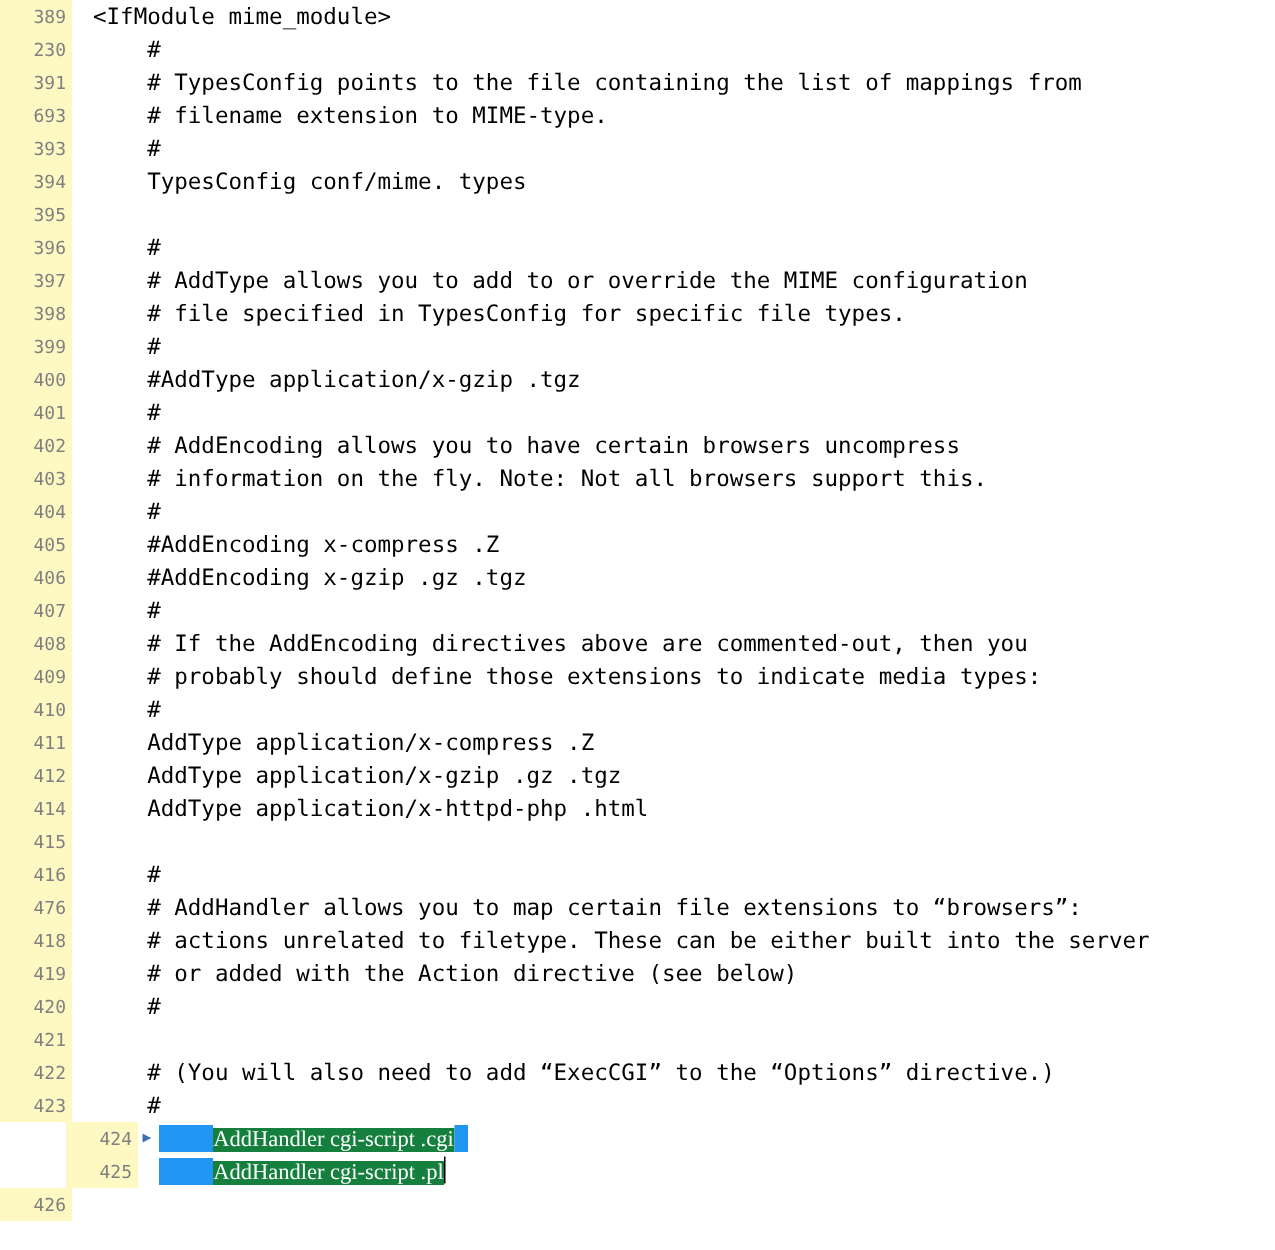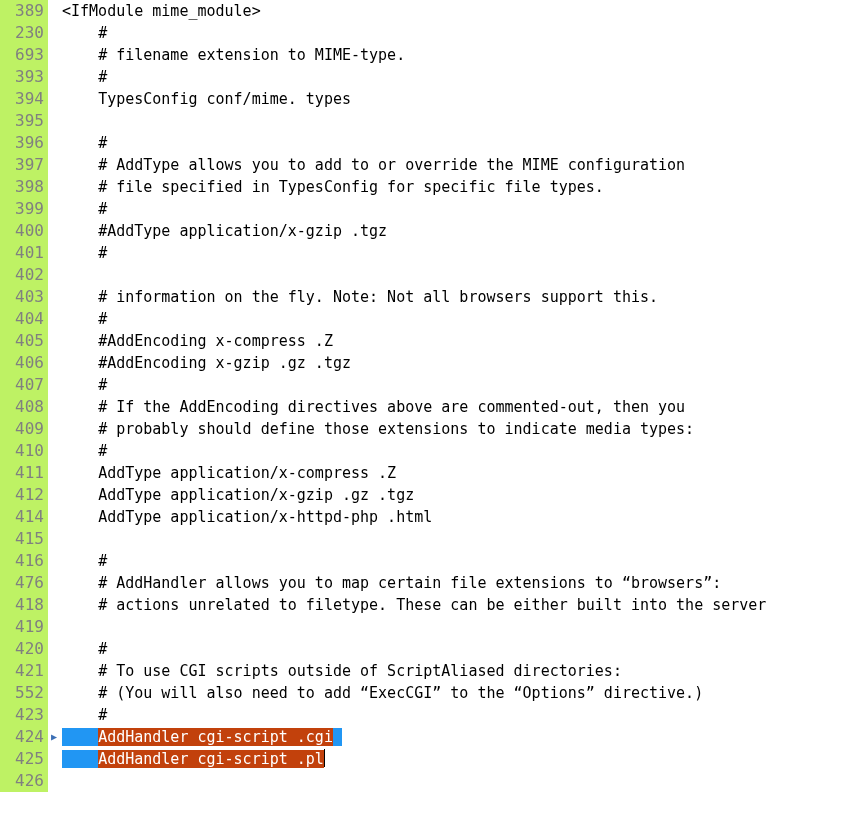--- a/index.html
+++ b/index.html
@@ -30,24 +30,24 @@
     height: 22px;
     line-height: 22px;
     white-space: pre;
   }
   .gutter {
     width: 44px;
     min-width: 44px;
     text-align: right;
     padding-right: 4px;
     color: #808080;
-    font-size: 16px;
+    font-size: 12px;
     font-family: "DejaVu Sans Mono", "Liberation Mono", monospace;
     user-select: none;
-    background: #bef264;
+    background: #fef9c3;
   }
   .marker {
     width: 12px;
     min-width: 12px;
     text-align: center;
     color: #3b6fb5;
     font-size: 10px;
     line-height: 22px;
     user-select: none;
   }
@@ -57,72 +57,75 @@
     color: #000000;
     font-family: "DejaVu Sans Mono", "Liberation Mono", monospace;
     font-size: 15px;
     white-space: pre;
     overflow: hidden;
   }
   .code .seg {
     display: inline;
   }
   .row.selected .code .seg.sel {
-    background: #c2410c;
+    background: #15803d;
     color: #ffffff;
+    font-family: Liberation Serif, serif;
   }
   .row.selected .gutter {
     color: #808080;
+    margin-left: 44px;
   }
   .sel-fill {
     background: #2196f3;
   }
   .caret {
     display: inline-block;
     width: 1px;
     height: 18px;
     background: #000000;
     vertical-align: -3px;
   }
 </style>
 </head>
 <body>
 
 <div id="editor">
   <div class="code-rows">
       <div class="row"><div class="gutter">389</div><div class="marker"></div><div class="code"><span class="seg">&lt;IfModule mime_module&gt;</span></div></div>
       <div class="row"><div class="gutter">230</div><div class="marker"></div><div class="code"><span>    </span><span class="seg">#</span></div></div>
+      <div class="row"><div class="gutter">391</div><div class="marker"></div><div class="code"><span>    </span><span class="seg"># TypesConfig points to the file containing the list of mappings from</span></div></div>
       <div class="row"><div class="gutter">693</div><div class="marker"></div><div class="code"><span>    </span><span class="seg"># filename extension to MIME-type.</span></div></div>
       <div class="row"><div class="gutter">393</div><div class="marker"></div><div class="code"><span>    </span><span class="seg">#</span></div></div>
       <div class="row"><div class="gutter">394</div><div class="marker"></div><div class="code"><span>    </span><span class="seg">TypesConfig conf/mime. types</span></div></div>
       <div class="row"><div class="gutter">395</div><div class="marker"></div><div class="code"><span class="seg"></span></div></div>
       <div class="row"><div class="gutter">396</div><div class="marker"></div><div class="code"><span>    </span><span class="seg">#</span></div></div>
       <div class="row"><div class="gutter">397</div><div class="marker"></div><div class="code"><span>    </span><span class="seg"># AddType allows you to add to or override the MIME configuration</span></div></div>
       <div class="row"><div class="gutter">398</div><div class="marker"></div><div class="code"><span>    </span><span class="seg"># file specified in TypesConfig for specific file types.</span></div></div>
       <div class="row"><div class="gutter">399</div><div class="marker"></div><div class="code"><span>    </span><span class="seg">#</span></div></div>
       <div class="row"><div class="gutter">400</div><div class="marker"></div><div class="code"><span>    </span><span class="seg">#AddType application/x-gzip .tgz</span></div></div>
       <div class="row"><div class="gutter">401</div><div class="marker"></div><div class="code"><span>    </span><span class="seg">#</span></div></div>
-      <div class="row"><div class="gutter">402</div><div class="marker"></div><div class="code"><span>    </span></div></div>
+      <div class="row"><div class="gutter">402</div><div class="marker"></div><div class="code"><span>    </span><span class="seg"># AddEncoding allows you to have certain browsers uncompress</span></div></div>
       <div class="row"><div class="gutter">403</div><div class="marker"></div><div class="code"><span>    </span><span class="seg"># information on the fly. Note: Not all browsers support this.</span></div></div>
       <div class="row"><div class="gutter">404</div><div class="marker"></div><div class="code"><span>    </span><span class="seg">#</span></div></div>
       <div class="row"><div class="gutter">405</div><div class="marker"></div><div class="code"><span>    </span><span class="seg">#AddEncoding x-compress .Z</span></div></div>
       <div class="row"><div class="gutter">406</div><div class="marker"></div><div class="code"><span>    </span><span class="seg">#AddEncoding x-gzip .gz .tgz</span></div></div>
       <div class="row"><div class="gutter">407</div><div class="marker"></div><div class="code"><span>    </span><span class="seg">#</span></div></div>
       <div class="row"><div class="gutter">408</div><div class="marker"></div><div class="code"><span>    </span><span class="seg"># If the AddEncoding directives above are commented-out, then you</span></div></div>
       <div class="row"><div class="gutter">409</div><div class="marker"></div><div class="code"><span>    </span><span class="seg"># probably should define those extensions to indicate media types:</span></div></div>
       <div class="row"><div class="gutter">410</div><div class="marker"></div><div class="code"><span>    </span><span class="seg">#</span></div></div>
       <div class="row"><div class="gutter">411</div><div class="marker"></div><div class="code"><span>    </span><span class="seg">AddType application/x-compress .Z</span></div></div>
       <div class="row"><div class="gutter">412</div><div class="marker"></div><div class="code"><span>    </span><span class="seg">AddType application/x-gzip .gz .tgz</span></div></div>
       <div class="row"><div class="gutter">414</div><div class="marker"></div><div class="code"><span>    </span><span class="seg">AddType application/x-httpd-php .html</span></div></div>
       <div class="row"><div class="gutter">415</div><div class="marker"></div><div class="code"><span class="seg"></span></div></div>
       <div class="row"><div class="gutter">416</div><div class="marker"></div><div class="code"><span>    </span><span class="seg">#</span></div></div>
       <div class="row"><div class="gutter">476</div><div class="marker"></div><div class="code"><span>    </span><span class="seg"># AddHandler allows you to map certain file extensions to “browsers”:</span></div></div>
       <div class="row"><div class="gutter">418</div><div class="marker"></div><div class="code"><span>    </span><span class="seg"># actions unrelated to filetype. These can be either built into the server</span></div></div>
-      <div class="row"><div class="gutter">419</div><div class="marker"></div><div class="code"><span>    </span></div></div>
+      <div class="row"><div class="gutter">419</div><div class="marker"></div><div class="code"><span>    </span><span class="seg"># or added with the Action directive (see below)</span></div></div>
       <div class="row"><div class="gutter">420</div><div class="marker"></div><div class="code"><span>    </span><span class="seg">#</span></div></div>
-      <div class="row"><div class="gutter">421</div><div class="marker"></div><div class="code"><span>    </span><span class="seg"># To use CGI scripts outside of ScriptAliased directories:</span></div></div>
-      <div class="row"><div class="gutter">552</div><div class="marker"></div><div class="code"><span>    </span><span class="seg"># (You will also need to add “ExecCGI” to the “Options” directive.)</span></div></div>
+      <div class="row"><div class="gutter">421</div><div class="marker"></div><div class="code"><span>    </span></div></div>
+      <div class="row"><div class="gutter">422</div><div class="marker"></div><div class="code"><span>    </span><span class="seg"># (You will also need to add “ExecCGI” to the “Options” directive.)</span></div></div>
       <div class="row"><div class="gutter">423</div><div class="marker"></div><div class="code"><span>    </span><span class="seg">#</span></div></div>
       <div class="row selected"><div class="gutter">424</div><div class="marker">▶</div><div class="code"><span class="sel-fill">    </span><span class="seg sel">AddHandler cgi-script .cgi</span><span class="sel-fill"> </span></div></div>
       <div class="row selected"><div class="gutter">425</div><div class="marker"></div><div class="code"><span class="sel-fill">    </span><span class="seg sel">AddHandler cgi-script .pl</span><span class="caret"></span></div></div>
       <div class="row"><div class="gutter">426</div><div class="marker"></div><div class="code"><span class="seg"></span></div></div>
     </div>
 </div>
 
 </body></html>

